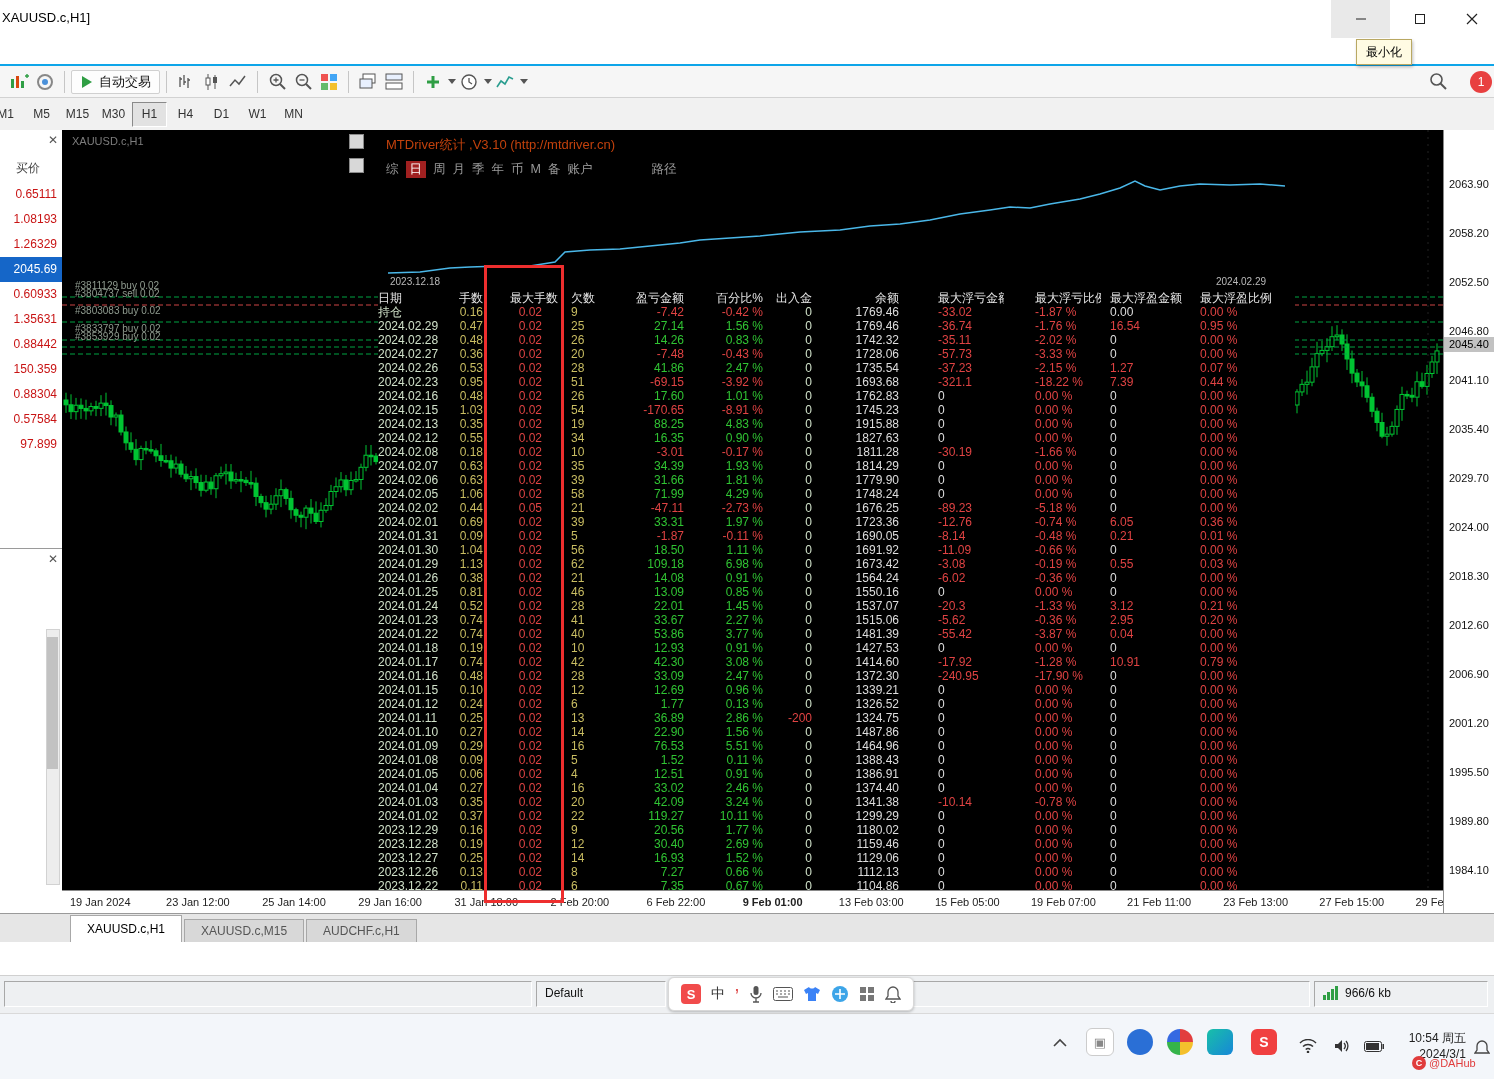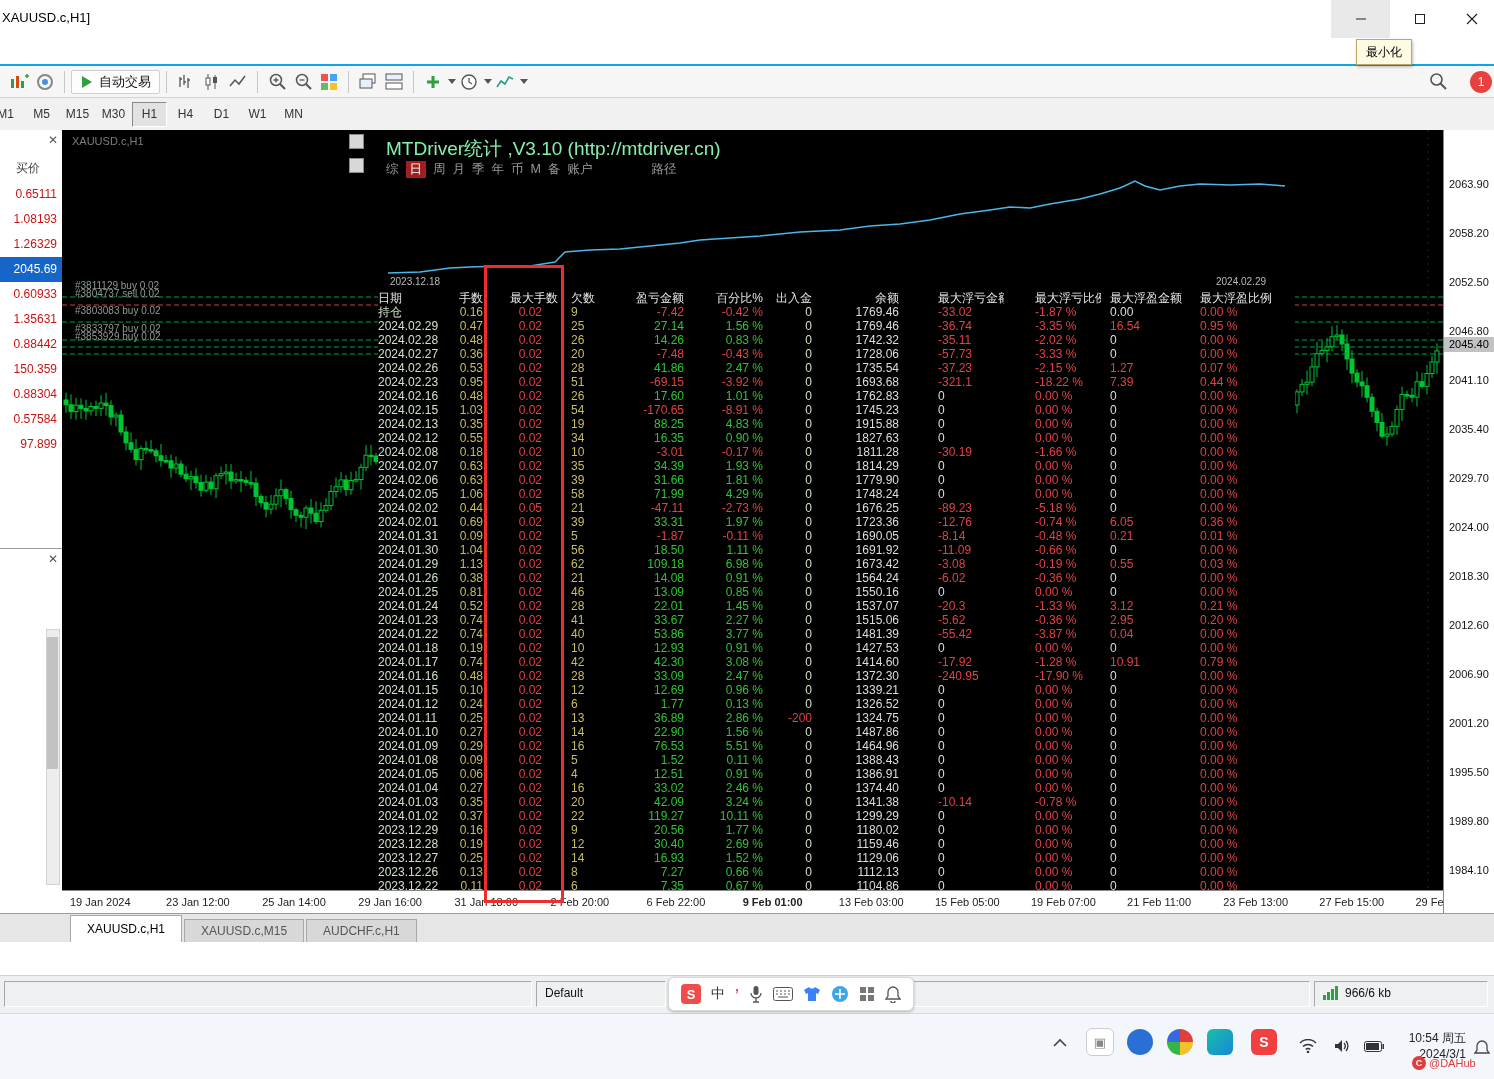--- a/index.html
+++ b/index.html
@@ -55,21 +55,21 @@
   #sb-thumb{position:absolute;left:47px;top:88px;width:11px;height:132px;background:#c2c2c2;}
 
   
   #chart{left:62px;top:130px;width:1381px;height:760px;background:#000;overflow:hidden;}
   #sym-label{position:absolute;left:10px;top:5px;color:#7d7d7d;font-size:11px;}
   .olab{position:absolute;left:13px;color:#8f9b8f;font-size:10px;white-space:nowrap;}
   .mini-ic{position:absolute;left:287px;width:15px;height:15px;background:#d8d8d8;border:1px solid #8a8a8a;box-sizing:border-box;}
 
   
   #overlay{left:378px;top:130px;width:917px;height:760px;background:#000;overflow:hidden;z-index:20;}
-  #ovl-title{position:absolute;left:8px;top:6px;color:#86efac;font-size:19px;white-space:nowrap;}
+  #ovl-title{position:absolute;left:8px;top:6px;color:#c2410c;font-size:13px;white-space:nowrap;}
   #ovl-menu{position:absolute;left:8px;top:29px;white-space:nowrap;}
   .omi{color:#9a9a9a;font-size:12.5px;margin-right:7px;display:inline-block;}
   .omi.act{color:#fff;background:#a02020;padding:0 4px;}
   .omi:last-child{margin-left:52px;}
   #equity-svg{position:absolute;left:0;top:0;}
   .eq-lab{position:absolute;color:#b9b9b9;font-size:10px;}
   #eq-start{left:12px;top:146px;}
   #eq-end{left:838px;top:146px;}
   #stats-table{position:absolute;left:0;top:161px;width:917px;}
   .trow{display:grid;grid-template-columns:76px 46px 56px 34px 74px 74px 60px 74px 92px 92px 86px 95px;
@@ -572,21 +572,21 @@
         <div class="trow">
           <span class="tc c-date">2024.02.29</span>
           <span class="tc c-yel">0.47</span>
           <span class="tc c-red">0.02</span>
           <span class="tc c-yel">25</span>
           <span class="tc c-grn">27.14</span>
           <span class="tc c-grn">1.56 %</span>
           <span class="tc c-date">0</span>
           <span class="tc c-wht">1769.46</span>
           <span class="tc c-red">-36.74</span>
-          <span class="tc c-red">-3.35 %</span>
+          <span class="tc c-red">-1.76 %</span>
           <span class="tc c-red">16.54</span>
           <span class="tc c-red">0.95 %</span>
         </div>
         <div class="trow">
           <span class="tc c-date">2024.02.28</span>
           <span class="tc c-yel">0.48</span>
           <span class="tc c-red">0.02</span>
           <span class="tc c-yel">26</span>
           <span class="tc c-grn">14.26</span>
           <span class="tc c-grn">0.83 %</span>

